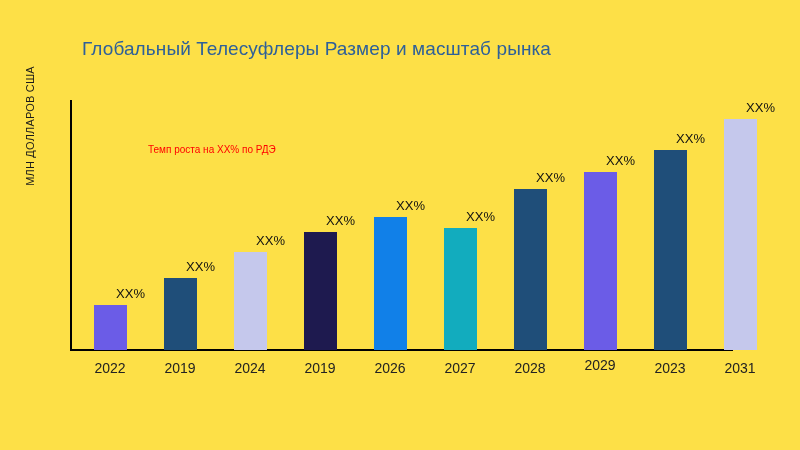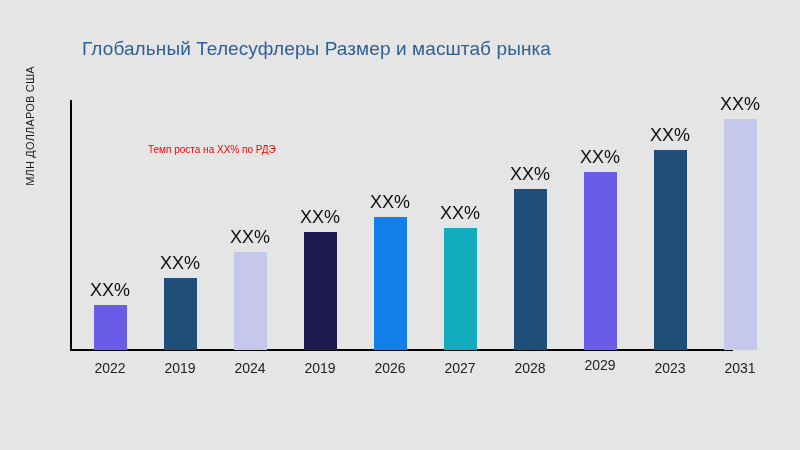--- a/index.html
+++ b/index.html
@@ -4,21 +4,21 @@
 <style>
   html, body {
     margin: 0;
     padding: 0;
     background: #ffffff;
   }
   #chart-root {
     position: relative;
     width: 800px;
     height: 450px;
-    background: #e5e5e5;
+    background: #fde047;
     font-family: "Liberation Sans", "DejaVu Sans", sans-serif;
     overflow: hidden;
   }
   #chart-title {
     position: absolute;
     left: 82px;
     top: 38px;
     font-size: 19px;
     font-weight: 400;
     color: #2E6099;
@@ -71,22 +71,22 @@
   .bar {
     position: absolute;
     bottom: 0;
     left: 19px;
     width: 33px;
   }
   .bar-value {
     position: absolute;
     left: 0;
     width: 70px;
-    text-align: center;
-    font-size: 18px;
+    text-align: right;
+    font-size: 13px;
     color: #111111;
     white-space: nowrap;
   }
   .bar-cat {
     position: absolute;
     top: 10px;
     left: 0;
     width: 70px;
     text-align: center;
     font-size: 14px;

